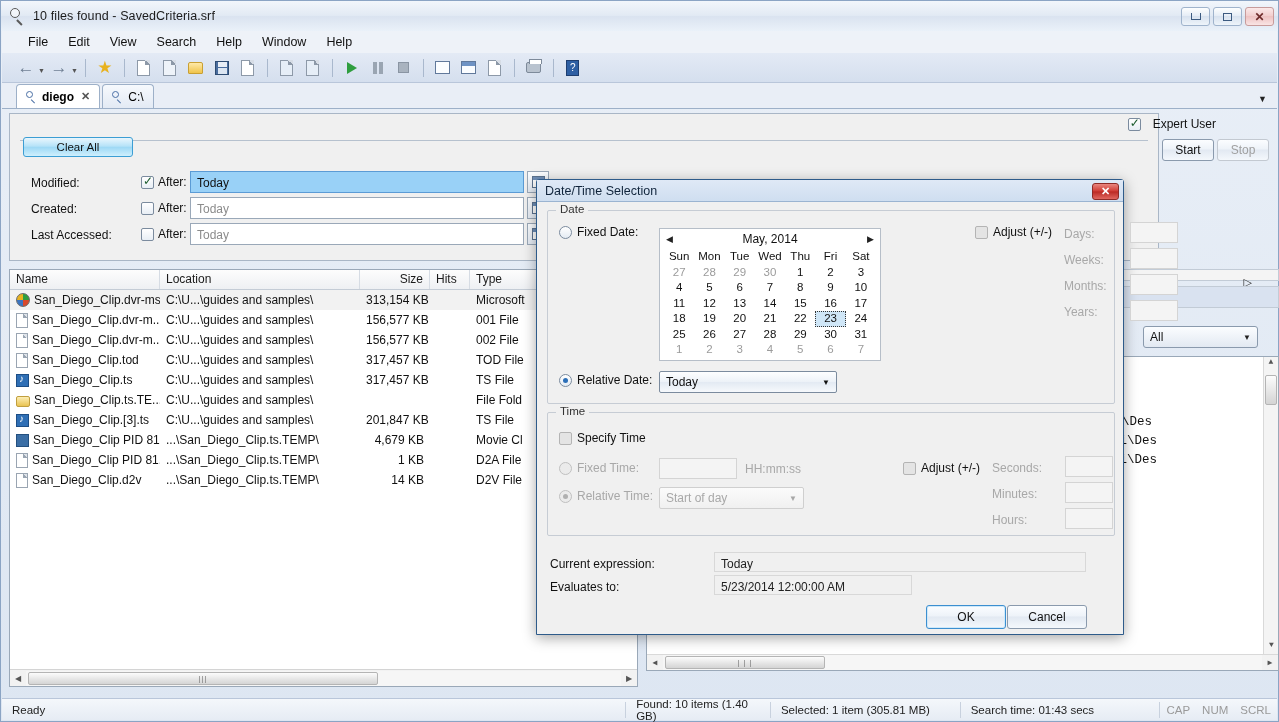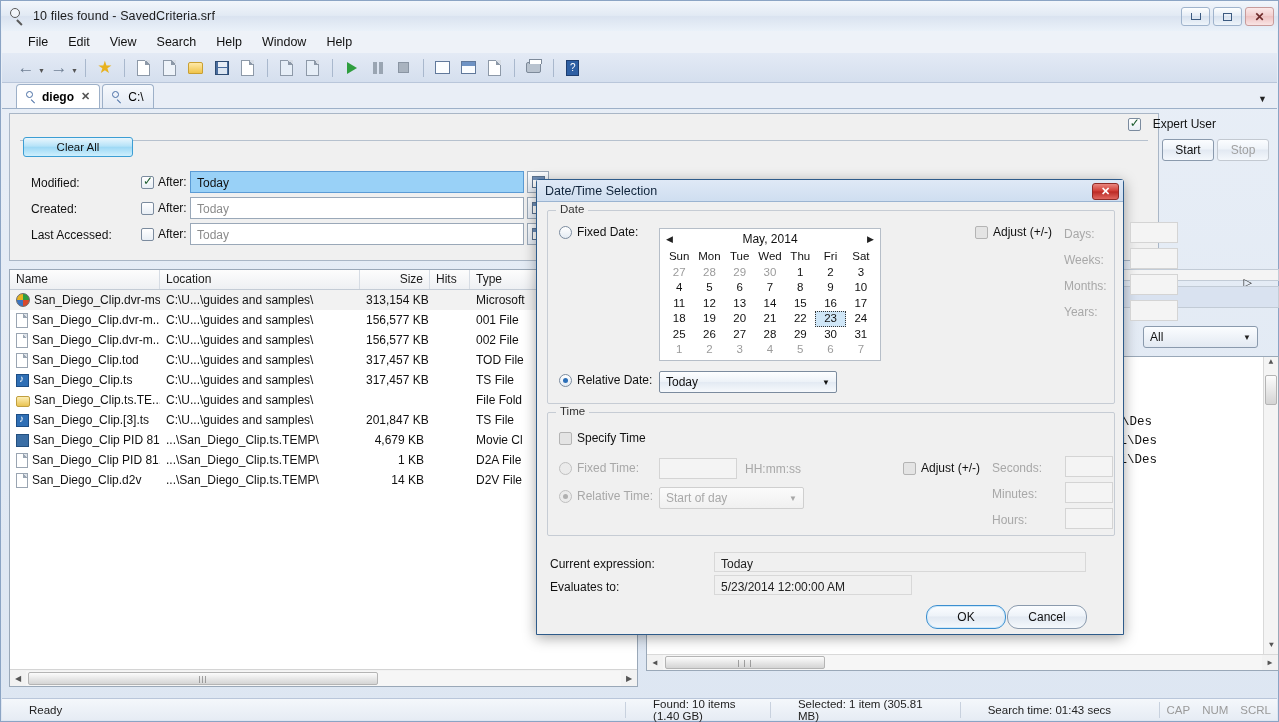--- a/index.html
+++ b/index.html
@@ -211,21 +211,21 @@
   .vs-thumb { position:absolute; left:1px; top:18px; width:12px; height:30px;
     background:linear-gradient(180deg,#fcfcfc,#d4d4d4); border:1px solid #b4b4b4; border-radius:2px;}
   .tp-hscroll { position:absolute; left:0; bottom:0; width:631px; height:16px; background:#f2f2f2; border-top:1px solid #d9d9d9; display:flex; align-items:center;}
 
   
   .statusbar {
     position:absolute; left:1px; bottom:1px; width:1275px; height:22px;
     background:linear-gradient(180deg,#f4f7fb,#e6ecf4);
     border-top:1px solid #b9c6da; display:flex; align-items:center; font-size:11.5px; color:#222;
   }
-  .sb-cell { padding:0 27px; height:16px; display:flex; align-items:center; border-right:1px solid #c8d1de;}
+  .sb-cell { padding:0 10px; height:16px; display:flex; align-items:center; border-right:1px solid #c8d1de;}
   .sb-first { width:625px; border-right:1px solid #c8d1de; }
   .sb-ind { color:#9a9a9a; padding:0 6px; }
 
   
   .dialog {
     position:absolute; left:535px; top:178px; width:588px; height:456px;
     background:#f0f0f0; border:1px solid #2e5b8a; border-radius:3px 3px 0 0;
     box-shadow: 0 3px 14px rgba(0,0,0,0.35);
   }
   .dlg-title {
@@ -273,21 +273,21 @@
   .field.dis { background:#f4f4f4; border-color:#d4d4d4; color:#a8a8a8; }
   .field.ro { background:#f0f0f0; border:1px solid #d8d8d8; color:#222;}
   .combo {
     position:absolute; height:22px; border:1px solid #7b8b9e; border-radius:2px;
     background:linear-gradient(180deg,#fdfeff 0%,#edf2f8 48%,#e3eaf3 52%,#f6f9fc 100%);
     display:flex; align-items:center; justify-content:space-between; padding:0 6px; font-size:12px; color:#111;
   }
   .combo.dis { border-color:#cfcfcf; color:#a8a8a8; background:linear-gradient(180deg,#fbfbfb,#f0f0f0); }
   .combo .ca { font-size:8px; }
   .dbtn {
-    position:absolute; width:80px; height:24px; border:1px solid #8a9aad; border-radius:11px;
+    position:absolute; width:80px; height:24px; border:1px solid #8a9aad; border-radius:3px;
     background: linear-gradient(180deg,#fbfdff 0%, #eef3f9 45%, #e2e9f2 50%, #f4f8fc 100%);
     font-size:12px; display:flex; align-items:center; justify-content:center; color:#111;
   }
   .dbtn.default { border:1px solid #3c8fd0; box-shadow: inset 0 0 0 1px #cfe9fa; }
 </style>
 </head>
 <body>
 
 <div id="app">
 

